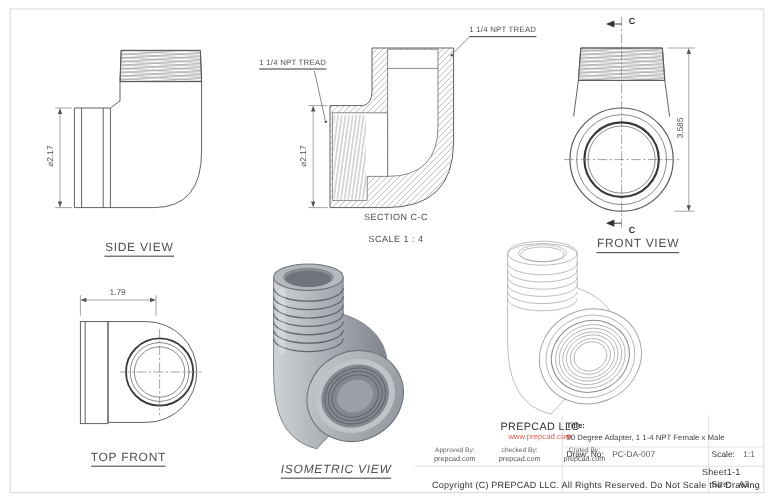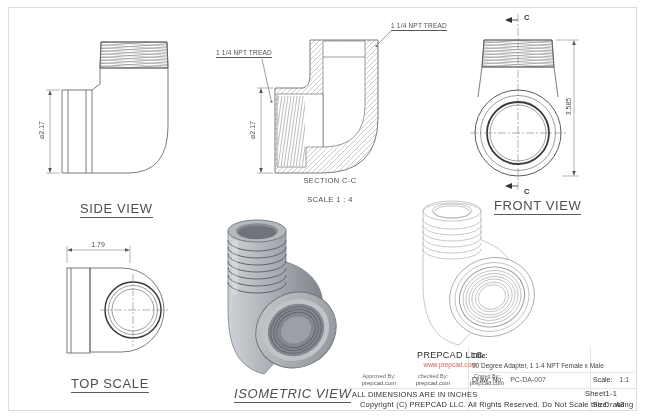--- a/index.html
+++ b/index.html
@@ -1,19 +1,19 @@
 <!DOCTYPE html>
 <html><head>
 <meta charset="utf-8">
 <style>
   html,body{margin:0;padding:0;background:#ffffff;}
   .sheet{position:relative;width:645px;height:417px;background:#fff;font-family:"Liberation Sans",sans-serif;overflow:hidden;}
   .frame{position:absolute;left:8px;top:7px;width:627px;height:402px;border:1px solid #dcdcdc;}
   .art{position:absolute;left:0;top:0;}
-  .cap{position:absolute;color:#4f4f4f;font-size:13px;letter-spacing:.6px;text-align:center;white-space:nowrap;}
+  .cap{position:absolute;color:#4f4f4f;font-size:10px;letter-spacing:.6px;text-align:center;white-space:nowrap;}
   .cap span{padding-bottom:1px;}
   .cap.u span{border-bottom:1px solid #5a5a5a;}
   .cap.small{font-size:7.5px;letter-spacing:.4px;}
   .lbl{position:absolute;color:#4f4f4f;font-size:6.5px;letter-spacing:.2px;white-space:nowrap;border-bottom:1px solid #5a5a5a;padding-bottom:1px;}
   .dim{position:absolute;color:#4f4f4f;font-size:7px;white-space:nowrap;text-align:center;}
   .rot{transform:rotate(-90deg);transform-origin:center center;}
   .cmark{position:absolute;color:#333;font-size:7.5px;font-weight:bold;}
   .tblock{position:absolute;left:345px;top:346px;width:292px;height:64px;color:#333;}
   .tb-line{position:absolute;background:#e6e6e6;}
   .company{position:absolute;left:60px;top:4px;width:90px;text-align:center;font-size:9px;color:#2e2e2e;letter-spacing:.3px;}
@@ -193,21 +193,21 @@
 
   <div class="dim rot" style="left:27px;top:126px;width:30px;">⌀2.17</div>
   <div class="dim rot" style="left:238px;top:126px;width:30px;">⌀2.17</div>
   <div class="dim rot" style="left:553px;top:103px;width:30px;">3.585</div>
   <div class="dim" style="left:83px;top:241px;width:30px;">1.79</div>
 
   <div class="cap u" style="left:80px;top:201px;width:72px;"><span>SIDE VIEW</span></div>
   <div class="cap small" style="left:288px;top:176px;width:84px;"><span>SECTION C-C</span></div>
   <div class="cap small" style="left:288px;top:195px;width:84px;"><span>SCALE 1 : 4</span></div>
   <div class="cap u" style="left:494px;top:198px;width:72px;text-align:right;"><span>FRONT VIEW</span></div>
-  <div class="cap u" style="left:71px;top:376px;width:72px;"><span>TOP SCALE</span></div>
+  <div class="cap u" style="left:71px;top:376px;width:72px;"><span>TOP FRONT</span></div>
   <div class="cap u" style="left:234px;top:386px;width:88px;font-style:italic;"><span>ISOMETRIC VIEW</span></div>
 
   <div class="tblock">
     <div class="tb-line" style="left:125px;top:26px;width:165px;height:1px;"></div>
     <div class="tb-line" style="left:0px;top:42px;width:292px;height:1px;"></div>
     <div class="tb-line" style="left:123px;top:0px;width:1px;height:64px;"></div>
     <div class="tb-line" style="left:245px;top:0px;width:1px;height:64px;"></div>
 
     <div class="company">PREPCAD LLC</div>
     <div class="website" style="color:#d9604f;">www.prepcad.com</div>
@@ -222,21 +222,20 @@
     <div class="slabel" style="left:116px;top:27px;">Crated By:</div>
     <div class="svalue" style="left:116px;top:34px;">prepcad.com</div>
 
     <div class="row" style="left:127px;top:30px;">
       <span>Draw: No:</span><span class="val">PC-DA-007</span>
     </div>
     <div class="row" style="left:248px;top:30px;">
       <span>Scale:</span><span class="val">1:1</span>
     </div>
 
-    <div class="row big" style="left:7px;top:44px;">ALL DIMENSIONS ARE IN INCHES</div>
     <div class="row big" style="left:240px;top:43px;">Sheet1-1</div>
 
     <div class="row big" style="left:15px;top:54px;">Copyright (C) PREPCAD LLC. All Rights Reserved. Do Not Scale the Drawing</div>
     <div class="row" style="left:248px;top:55px;">
       <span>Size:</span><span class="val" style="color:#333;">A3</span>
     </div>
   </div>
 </div>
 
 </body></html>

